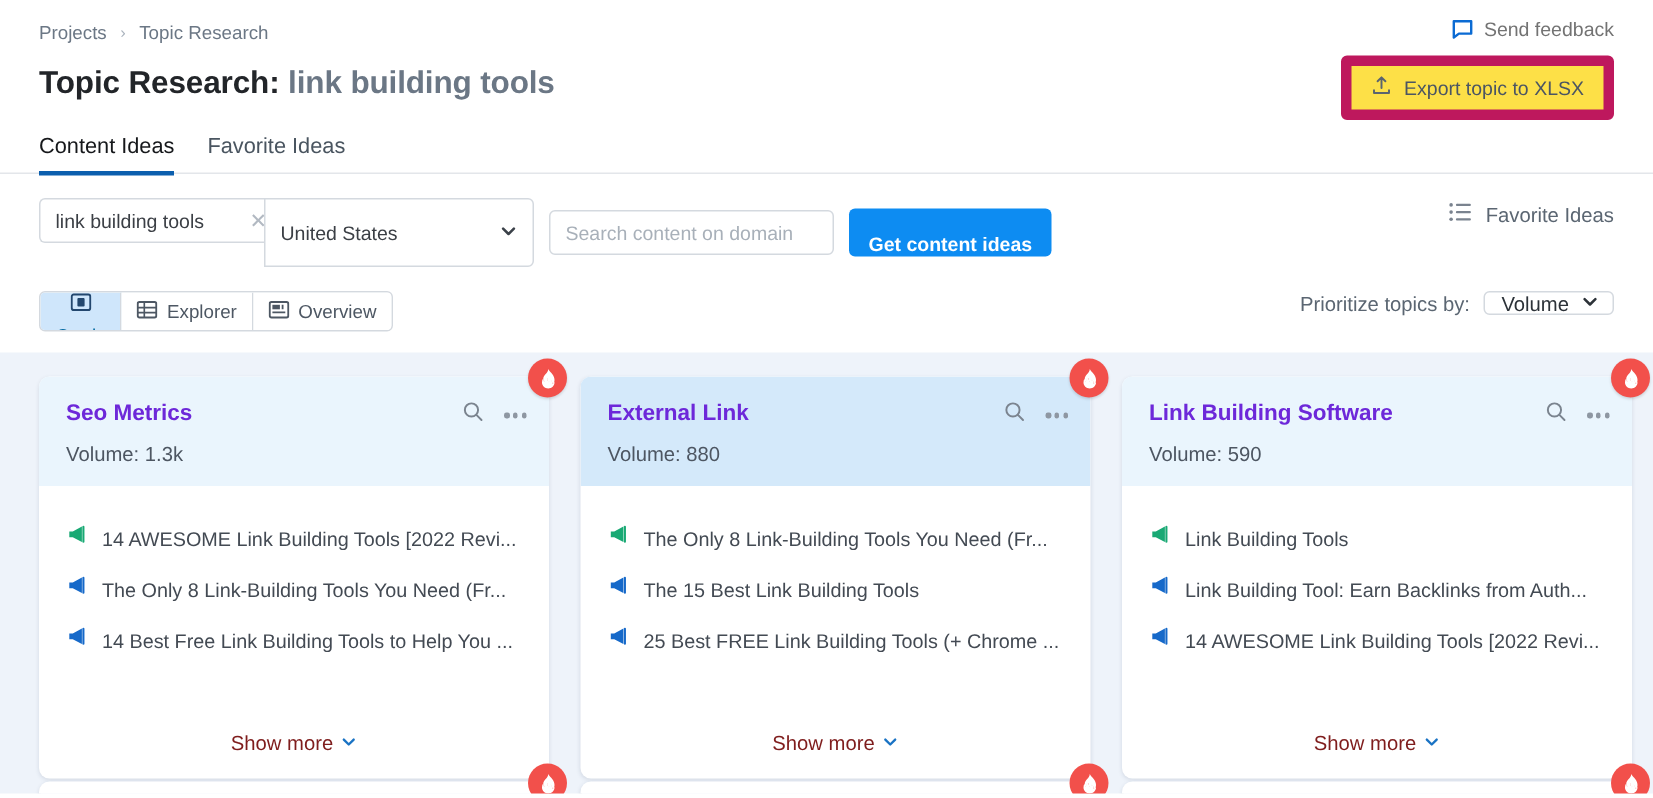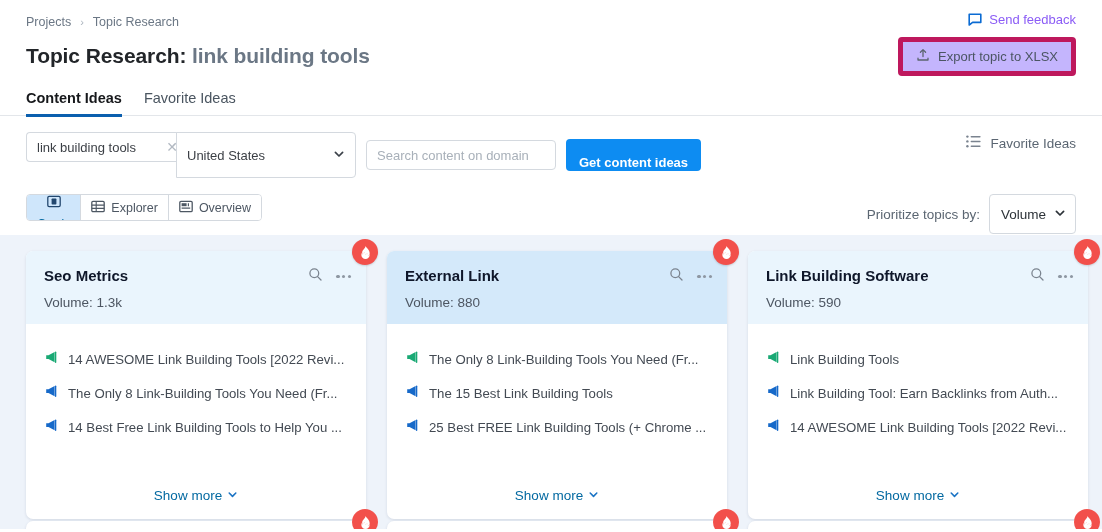--- a/index.html
+++ b/index.html
@@ -17,32 +17,32 @@
   .breadcrumb { font-size: 12.5px; color:#6b7785; display:flex; align-items:center; gap:9px; height:20px;}
   .breadcrumb a { color:#6b7785; text-decoration:none; }
   .bc-sep { color:#aab3bd; font-size:11px; }
   .bc-current { color:#6b7785; }
 
   .title-row { display:flex; align-items:flex-start; justify-content:space-between; margin-top:12px; }
   .page-title { font-size:21px; font-weight:700; color:#222529; letter-spacing:-0.1px; }
   .page-title .kw { color:#6b7785; font-weight:700; }
 
   .hdr-right { position:absolute; right:26px; top:12px; display:flex; flex-direction:column; align-items:flex-end; gap:10px;}
-  .send-feedback { display:flex; align-items:center; gap:7px; color:#8b5cf6; font-size:13px; cursor:pointer; }
+  .send-feedback { display:flex; align-items:center; gap:7px; color:#737373; font-size:13px; cursor:pointer; }
   .send-feedback svg { display:block; }
   .export-btn {
     display:flex; align-items:center; gap:8px;
-    background:#c4b5fd; border:5px solid #be185d; border-radius:4px;
+    background:#fde047; border:7px solid #be185d; border-radius:4px;
     padding:6px 13px; font-size:13px; color:#4b5563; cursor:pointer;
   }
 
   
   .tabs { display:flex; gap:22px; padding:0 26px; margin-top:22px; position:relative; }
   .tab { font-size:14.5px; color:#4a5560; padding-bottom:10px; cursor:pointer; position:relative; }
-  .tab.active { color:#16181b; font-weight:700; }
+  .tab.active { color:#16181b; font-weight:400; }
   .tab.active::after {
     content:""; position:absolute; left:0; right:0; bottom:-1px; height:3px; background:#0b5fae;
   }
   .tabs-rule { height:1px; background:#e3e6ea; margin-top:-1px; }
 
   
   .controls { padding: 16px 26px 0 26px; background:#fff; }
   .row1 { display:flex; align-items:center; gap:10px; position:relative; }
 
   .kw-input {
@@ -82,48 +82,48 @@
   .view-btn.active { background:#cfe6fb; color:#0369a1;flex-direction:column; }
 
   .trend { display:flex; align-items:center; gap:9px; margin-left:20px; }
   .trend-label { font-size:13.5px; color:#5b6672; }
   .toggle { width:38px; height:21px; border-radius:11px; background:#13a97c; position:relative; cursor:pointer; }
   .toggle .knob { position:absolute; top:2px; right:2px; width:17px; height:17px; border-radius:50%; background:#fff; }
 
   .prioritize { position:absolute; right:0; top:0; display:flex; align-items:center; gap:9px; }
   .prioritize-label { font-size:13.5px; color:#5b6672; }
   .prio-select {
-    display:flex; align-items:center; gap:8px; height:40px; padding:0 9px 0 11px;
+    display:flex; align-items:center; gap:8px; height:16px; padding:0 9px 0 11px;
     border:1px solid #d4d9df; border-radius:4px; background:#fff; font-size:13.5px; color:#2c3238; cursor:pointer;
   }
 
   
   .grid-wrap { background:#eef3fa; padding:16px 26px 0 26px; height:294px; overflow:hidden; position:relative;}
   .grid { display:flex; gap:21px; }
   .card-slot { position:relative; width:340px; flex:0 0 340px; }
   .card {
     background:#fff; border-radius:7px; box-shadow:0 1px 3px rgba(30,50,80,.13);
     overflow:hidden; height:268px; display:flex; flex-direction:column;
   }
   .card-head { background:#eaf5fd; padding:16px 18px 14px 18px; position:relative; }
   .card.hl .card-head { background:#d4e9fa; }
-  .card-title { font-size:15px; font-weight:700; color:#0f172a; padding-right:62px; line-height:1.2;}
+  .card-title { font-size:15px; font-weight:700; color:#6d28d9; padding-right:62px; line-height:1.2;}
   .card-vol { font-size:13.5px; color:#4d5662; margin-top:10px; }
   .card-head-icons { position:absolute; right:15px; top:16px; display:flex; align-items:center; gap:13px; }
   .dots { display:flex; gap:2.5px; }
   .dots i { width:3.2px; height:3.2px; border-radius:50%; background:#8e97a2; display:block; }
 
   .card-body { flex:1; padding:26px 18px 0 18px; display:flex; flex-direction:column; }
   .idea { display:flex; align-items:center; gap:10px; margin-bottom:16px; }
   .idea-text {
     font-size:13.2px; color:#434a53; white-space:nowrap; overflow:hidden; text-overflow:ellipsis;
   }
   .show-more {
     margin-top:auto; padding:12px 0 16px 0;
-    color:#0369a1; font-size:13.5px; cursor:pointer;
+    color:#7f1d1d; font-size:13.5px; cursor:pointer;
     display:flex; align-items:center; justify-content:center; gap:5px;
   }
 
   .flame {
     position:absolute; right:-12px; top:-12px; width:26px; height:26px; border-radius:50%;
     background:#f2504b; display:flex; align-items:center; justify-content:center; z-index:5;
     box-shadow:0 1px 2px rgba(0,0,0,.15);
   }
   .flame-next { position:absolute; top:264px; width:26px; height:26px; border-radius:50%;
     background:#f2504b; display:flex; align-items:center; justify-content:center; z-index:5; }

